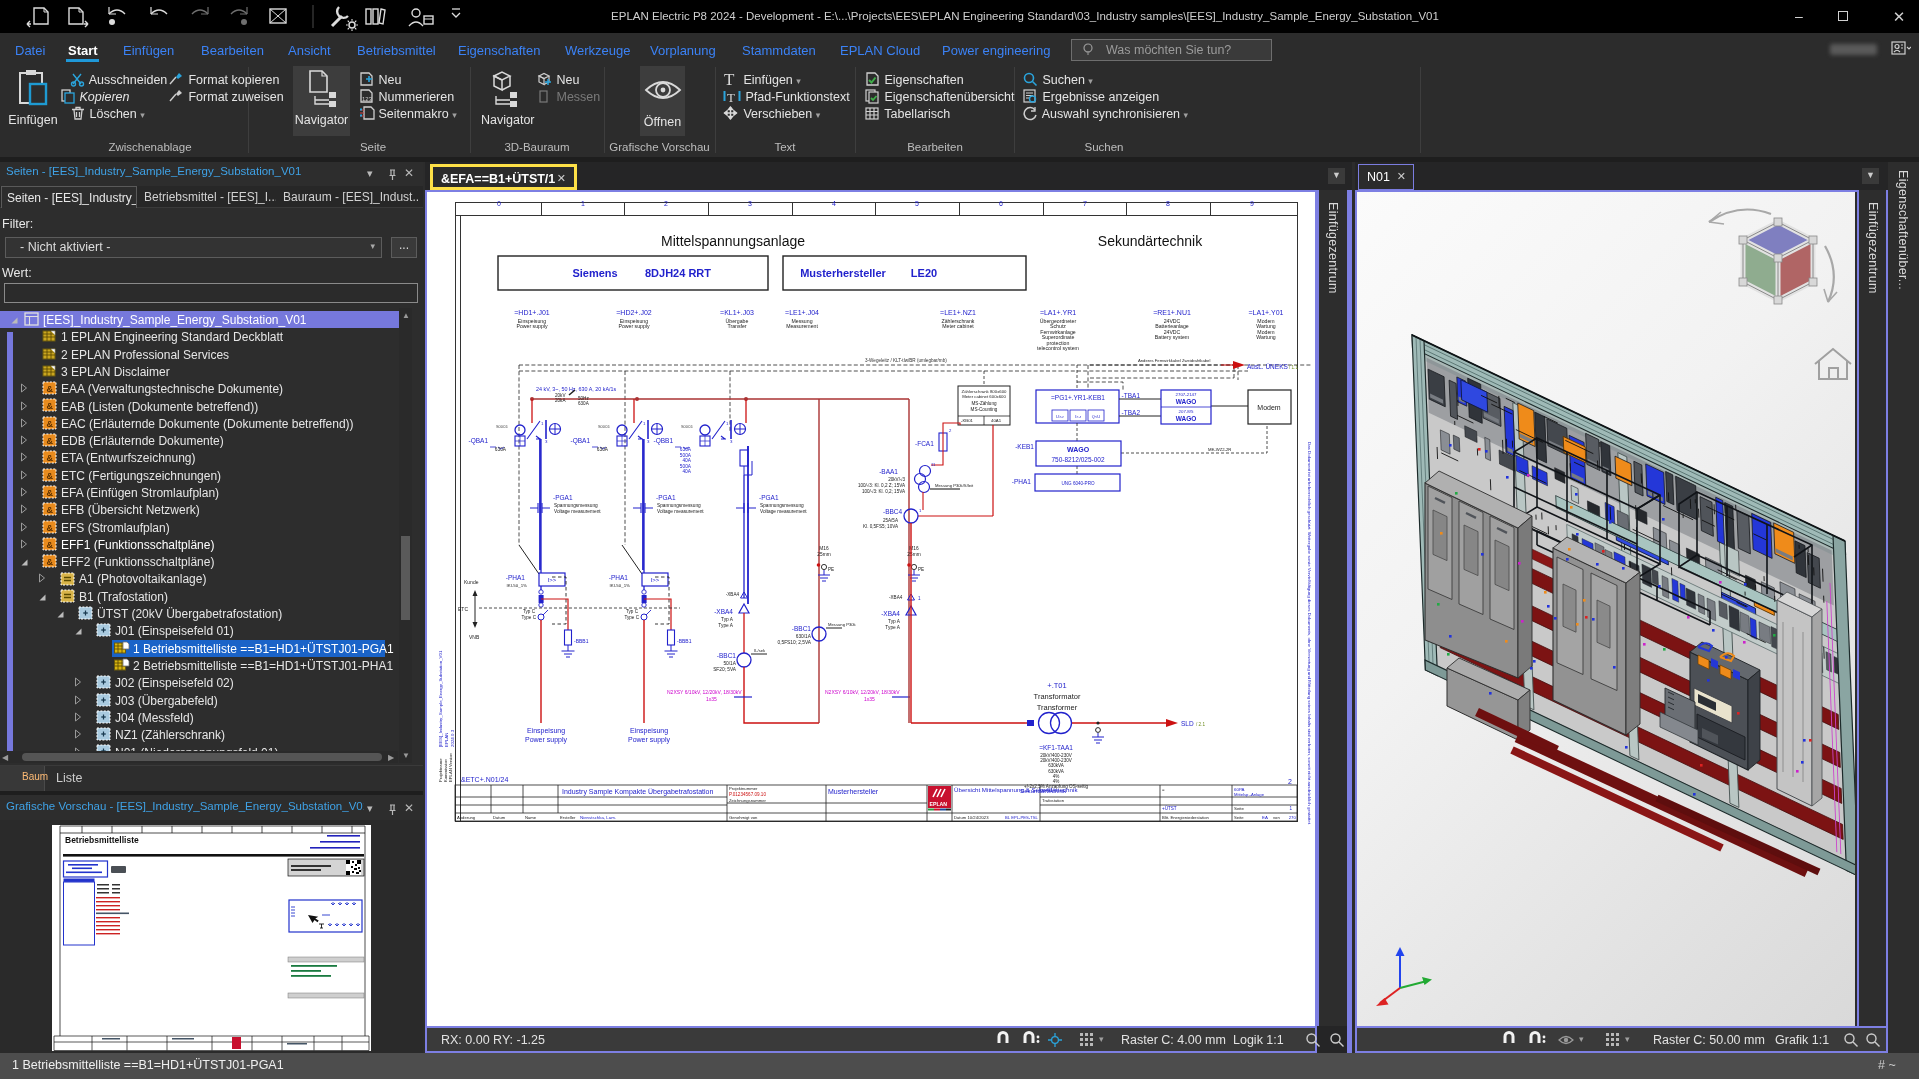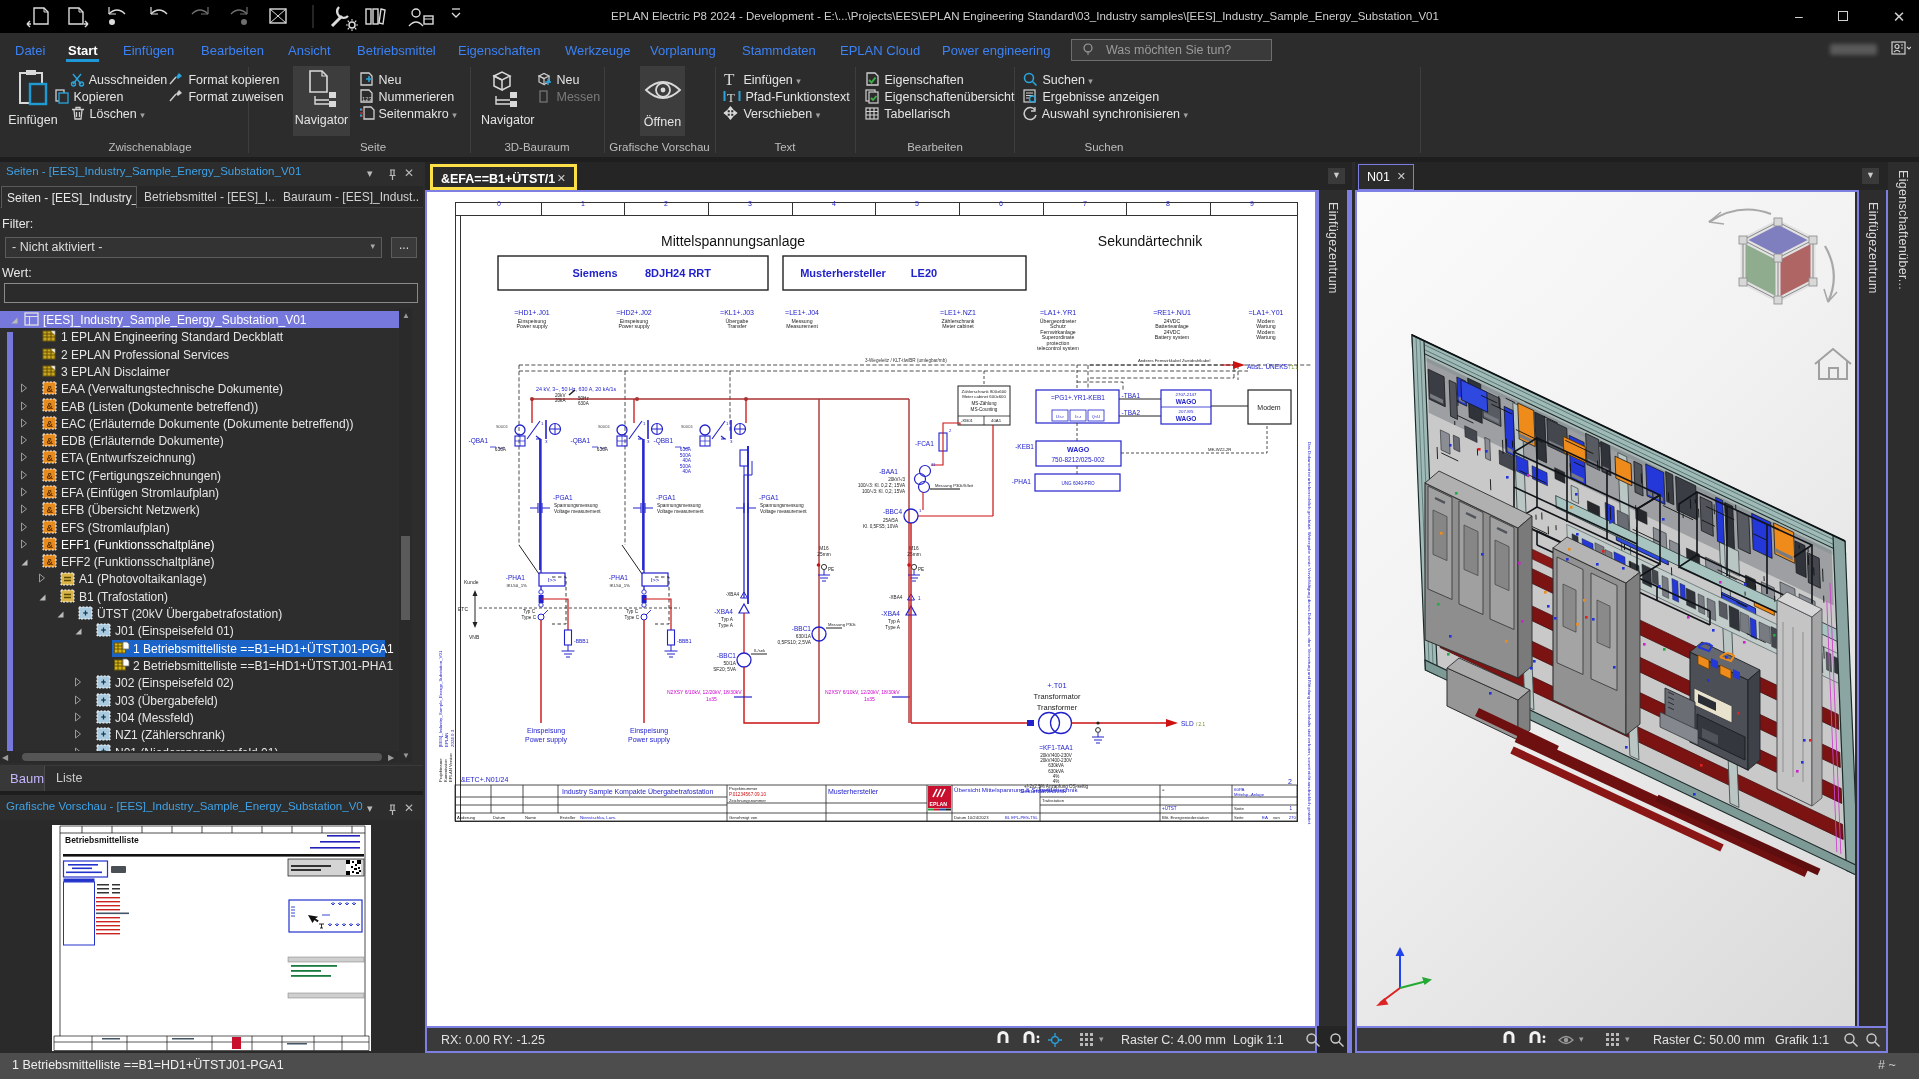--- a/index.html
+++ b/index.html
@@ -135,21 +135,21 @@
       </svg>
       <div>Einfügen</div>
     </div>
     <div class="srow" style="left:70px; top:7px;"><svg width="16" height="16">
           <g stroke="#2aa4dc" fill="none" stroke-width="1.4">
             <path d="M3 3 l8 10 m-8 0 l8 -10"></path>
             <circle cx="3.5" cy="13" r="2"></circle>
             <circle cx="11.5" cy="13" r="2"></circle>
           </g>
         </svg> Ausschneiden</div>
-    <div class="srow" style="left:54px; top:24px;"><svg width="16" height="16">
+    <div class="srow" style="left:60px; top:24px;font-style:italic;"><svg width="16" height="16">
           <g fill="none" stroke-width="1.3">
             <rect x="2" y="2" width="8" height="11" stroke="#cfcfcf"></rect>
             <rect x="5" y="5" width="9" height="10" fill="#2c2c2c" stroke="#2aa4dc"></rect>
           </g>
         </svg> Kopieren</div>
     <div class="srow" style="left:70px; top:41px;"><svg width="16" height="16">
           <g stroke="#cfcfcf" fill="none" stroke-width="1.3">
             <path d="M4 5 l1 9 h6 l1 -9"></path>
             <path d="M2 4.5 h12 M6 4.5 v-2 h4 v2"></path>
             <path d="M6.5 7 v5 m3 -5 v5"></path>
@@ -294,21 +294,21 @@
             <path d="M3 1 h5 M4 1 v5 M7 1 v5 M2.5 6.5 h6 M5.5 7 v4"></path>
           </g>
         </svg></div>
     <div class="abs hicon" style="left:404px; top:4px; font-size:12px;">✕</div>
 
     <div class="abs" style="left:0; top:24px; width:423px; height:22px; background:#272727; border-bottom:1px solid #3a3a3a;"></div>
     <div class="abs" style="left:1px; top:24px; width:136px; height:22px; background:#2d2d2d; border:1px solid #5a5a5a; border-bottom:none; color:#e8e8e8; font-size:12px; padding:4px 0 0 5px; white-space:nowrap; overflow:hidden;">Seiten - [EES]_Industry_...</div>
     <div class="abs" style="left:144px; top:28px; width:132px; color:#d2d2d2; font-size:12px; white-space:nowrap; overflow:hidden;">Betriebsmittel - [EES]_I...</div>
     <div class="abs" style="left:283px; top:28px; width:135px; color:#d2d2d2; font-size:12px; white-space:nowrap; overflow:hidden;">Bauraum - [EES]_Indust...</div>
     <div class="abs" style="left:2px; top:55px; color:#e8e8e8; font-size:12.5px;">Filter:</div>
-    <div class="abs" style="left:5px; top:75px; width:377px; height:21px; background:#333333; border:1px solid #5c5c5c; color:#dddddd; font-size:12.5px; padding:2px 0 0 6px;">- Nicht aktiviert -<span style="position:absolute; right:6px; top:3px; color:#aaaaaa; font-size:9px;">▾</span></div>
+    <div class="abs" style="left:5px; top:75px; width:377px; height:21px; background:#333333; border:1px solid #5c5c5c; color:#dddddd; font-size:12.5px; padding:2px 0 0 14px;">- Nicht aktiviert -<span style="position:absolute; right:6px; top:3px; color:#aaaaaa; font-size:9px;">▾</span></div>
     <div class="abs" style="left:391px; top:75px; width:26px; height:21px; background:#3a3a3a; border:1px solid #5c5c5c; color:#dddddd; font-size:12px; text-align:center;">...</div>
     <div class="abs" style="left:2px; top:104px; color:#e8e8e8; font-size:12.5px;">Wert:</div>
     <div class="abs" style="left:4px; top:121px; width:414px; height:20px; background:#2b2b2b; border:1px solid #8a8a8a;"></div>
 
     <div id="tree" class="abs" style="left:0; top:146px; width:423px; height:445px; overflow:hidden; font-size:12px; color:#e6e6e6;">
 <div class="abs" style="left:0px; top:3px; width:399px; height:17px; background:#7678dc;"></div>
 <div class="abs" style="left:10px; top:6px; width:9px; height:9px;"><svg width="9" height="9">
             <path d="M7.5 1.5 v6 h-6 z" fill="#bbbbbb"></path>
           </svg></div>
 <div class="abs" style="left:24px; top:4px; width:16px; height:14px;"><svg width="15" height="14">
@@ -523,21 +523,21 @@
       <div class="abs" style="left:22px; top:2px; width:360px; height:8px; background:#555555; border-radius:4px;"></div>
     </div>
 
     <div class="abs" style="left:399px; top:146px; width:13px; height:455px; background:#2a2a2a;">
       <div class="abs" style="left:3px; top:3px; color:#9a9a9a; font-size:8px;">▲</div>
       <div class="abs" style="left:2px; top:228px; width:9px; height:84px; background:#5a5a5a;"></div>
       <div class="abs" style="left:3px; top:443px; color:#9a9a9a; font-size:8px;">▼</div>
     </div>
 
     <div class="abs" style="left:0; top:603px; width:423px; height:26px; background:#2d2d2d; border-top:1px solid #3a3a3a;">
-      <div class="abs" style="left:0px; top:0px; width:45px; height:26px; background:#383838; border-right:1px solid #4a4a4a; color:#c4b5fd; font-size:13px; padding:5px 0 0 10px;">Baum</div>
+      <div class="abs" style="left:0px; top:0px; width:45px; height:26px; background:#383838; border-right:1px solid #4a4a4a; color:#fdba74; font-size:10px; padding:5px 0 0 22px;">Baum</div>
       <div class="abs" style="left:56px; top:5px; color:#cccccc; font-size:12.5px;">Liste</div>
     </div>
 
     <div class="abs" style="left:0; top:629px; width:423px; height:4px; background:#1e1e1e;"></div>
 
     <div class="abs phead" style="left:6px; top:638px; width:358px; white-space:nowrap; overflow:hidden;">Grafische Vorschau - [EES]_Industry_Sample_Energy_Substation_V01</div>
     <div class="abs hicon" style="left:367px; top:640px;">▾</div>
     <div class="abs" style="left:387px; top:640px;"><svg width="11" height="12">
           <g stroke="#b9b9b9" fill="none" stroke-width="1.2">
             <path d="M3 1 h5 M4 1 v5 M7 1 v5 M2.5 6.5 h6 M5.5 7 v4"></path>

